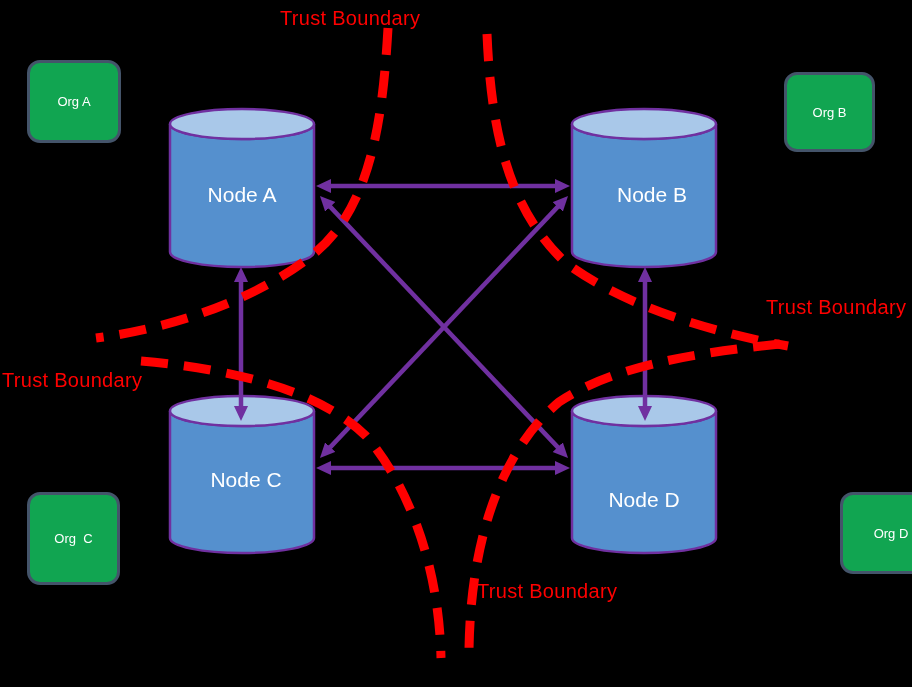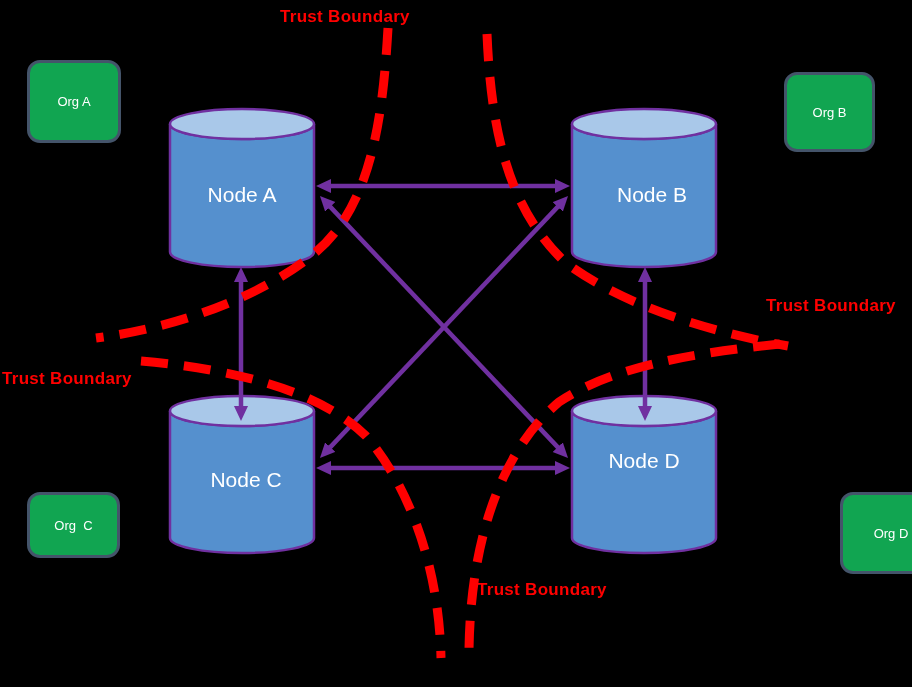--- a/index.html
+++ b/index.html
@@ -28,21 +28,21 @@
     border-radius:13px;
     display:flex;align-items:center;justify-content:center;
   }
   .org-label{color:var(--org-text,#FFFFFF);font-size:13px;white-space:pre;}
   .node-label{
     position:absolute;text-align:center;
     color:var(--node-text,#FFFFFF);font-size:21px;line-height:24px;
   }
   .tb-label{
     position:absolute;color:var(--trust-boundary,#FF0000);
-    font-size:17px;font-weight:bold;letter-spacing:.3px;white-space:pre;
+    font-size:20px;font-weight:normal;letter-spacing:.3px;white-space:pre;
   }
 </style>
 </head>
 <body>
 
 <div class="stage">
 
   <svg width="912" height="687" viewBox="0 0 912 687">
     <defs>
       <marker id="ah" markerWidth="18" markerHeight="16" refX="2" refY="7" orient="auto-start-reverse" markerUnits="userSpaceOnUse">
@@ -85,29 +85,29 @@
       <path d="M780,344 C694,353 613,366 559,402 C517,437 471,512 469,650"></path>
     </g>
   </svg>
 
   <div class="org" style="left:27px;top:60px;width:94px;height:83px">
     <span class="org-label">Org A</span>
   </div>
   <div class="org" style="left:784px;top:72px;width:91px;height:80px">
     <span class="org-label">Org B</span>
   </div>
-  <div class="org" style="left:27px;top:492px;width:93px;height:66px">
+  <div class="org" style="left:27px;top:492px;width:93px;height:93px">
     <span class="org-label">Org  C</span>
   </div>
   <div class="org" style="left:840px;top:492px;width:102px;height:82px">
     <span class="org-label">Org D</span>
   </div>
 
   <div class="node-label" style="left:170px;top:183px;width:144px">Node A</div>
   <div class="node-label" style="left:572px;top:183px;width:160px">Node B</div>
   <div class="node-label" style="left:170px;top:468px;width:152px">Node C</div>
-  <div class="node-label" style="left:572px;top:449px;width:144px">Node D</div>
+  <div class="node-label" style="left:572px;top:488px;width:144px">Node D</div>
 
   <div class="tb-label" style="left:280px;top:7px">Trust Boundary</div>
   <div class="tb-label" style="left:766px;top:296px">Trust Boundary</div>
   <div class="tb-label" style="left:2px;top:369px">Trust Boundary</div>
   <div class="tb-label" style="left:477px;top:580px">Trust Boundary</div>
 </div>
 
 </body></html>

